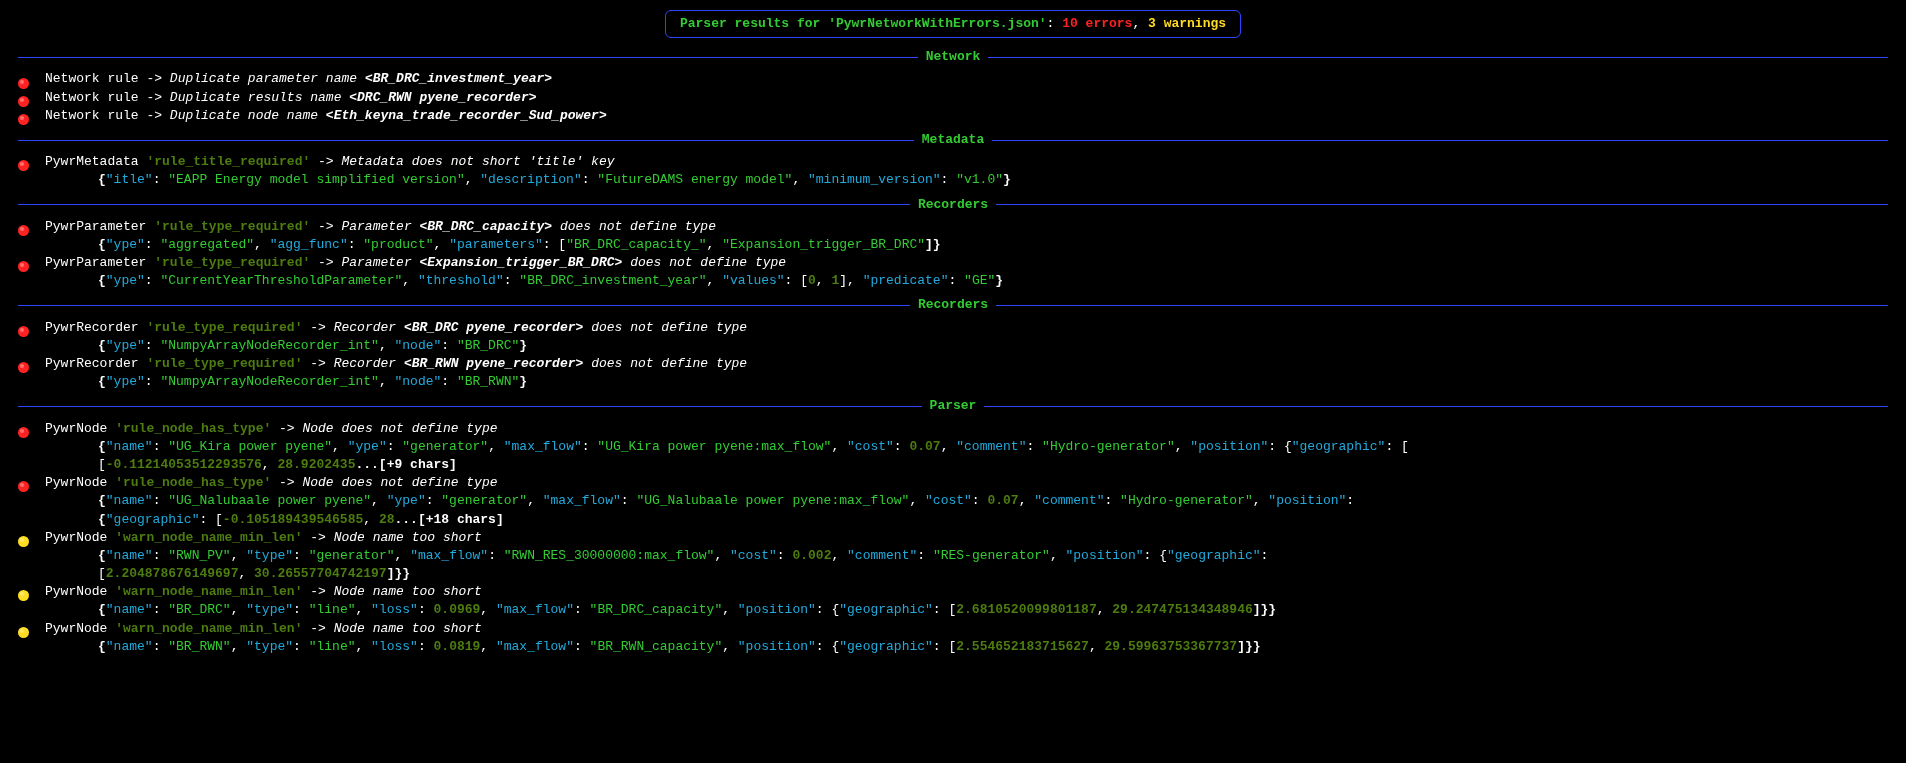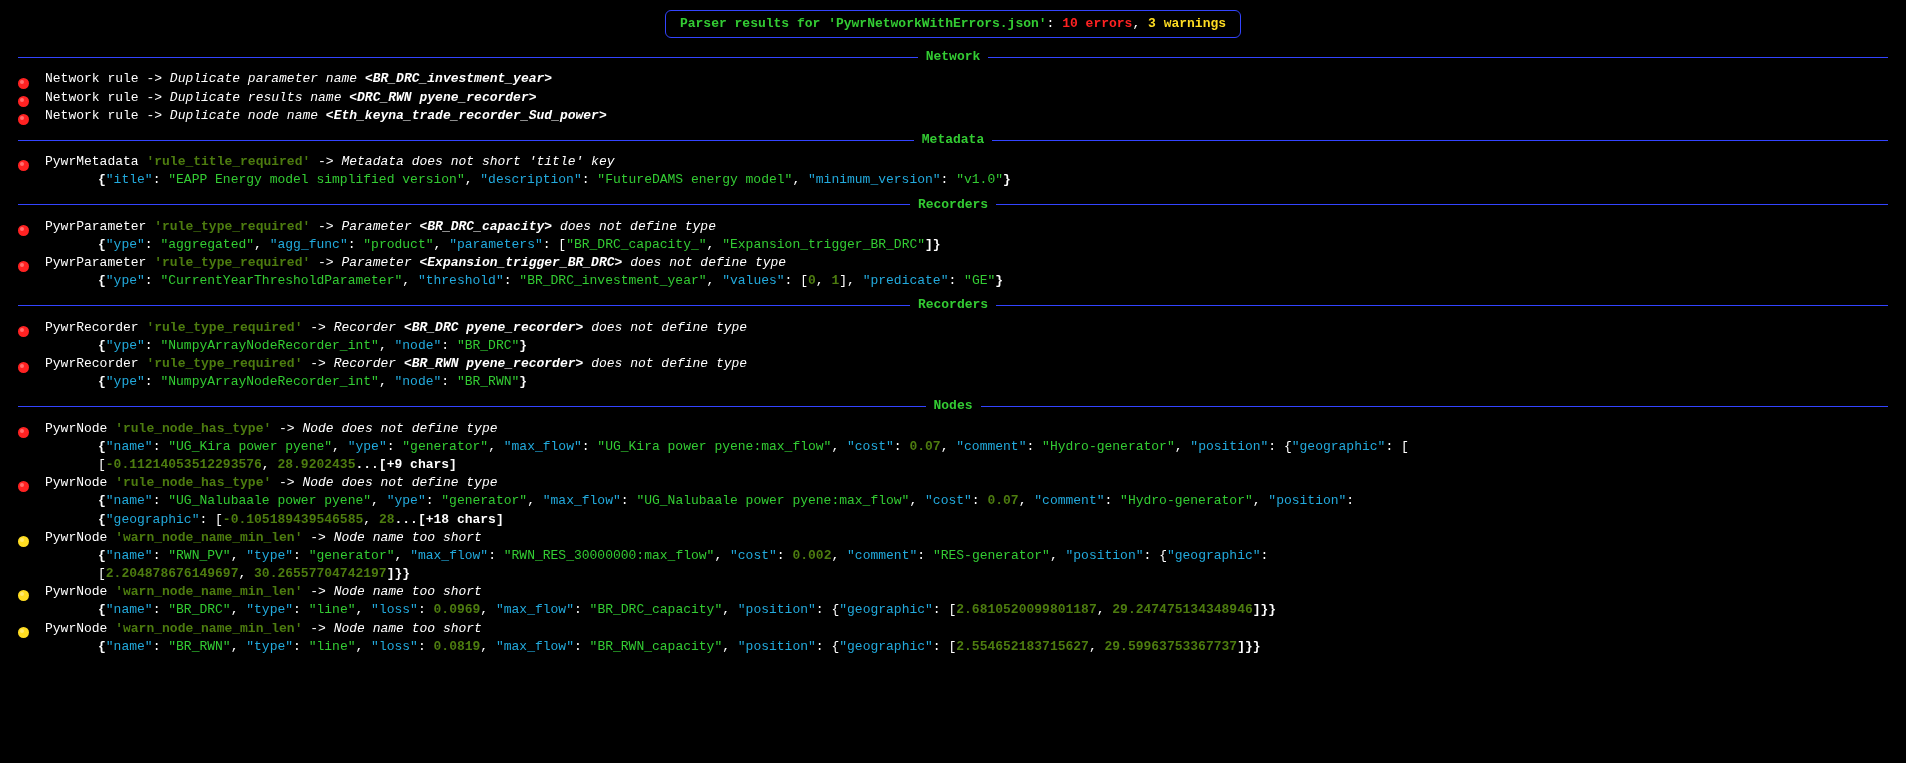--- a/index.html
+++ b/index.html
@@ -168,21 +168,21 @@
   <div class="msg">
     <span class="c-white">PywrRecorder </span><span class="c-blueb">'rule_type_required'</span><span class="c-white"> -&gt; </span><span class="c-white ital">Recorder </span><span class="c-whiteb ital">&lt;BR_RWN pyene_recorder&gt;</span><span class="c-white ital"> does not define type</span>
   </div>
 </div>
 <div class="indent">
   <span class="c-whiteb">{</span><span class="c-cyan">"ype"</span><span class="c-white">: </span><span class="c-green">"NumpyArrayNodeRecorder_int"</span><span class="c-white">, </span><span class="c-cyan">"node"</span><span class="c-white">: </span><span class="c-green">"BR_RWN"</span><span class="c-whiteb">}</span>
 </div>
 
 <div class="section-title-row">
   <div class="section-line"></div>
-  <div class="section-label">Nodes</div>
+  <div class="section-label">Parser</div>
   <div class="section-line"></div>
 </div>
 
 <div class="row">
   <div class="dot dot-red"></div>
   <div class="msg">
     <span class="c-white">PywrNode </span><span class="c-blueb">'rule_node_has_type'</span><span class="c-white"> -&gt; </span><span class="c-white ital">Node does not define type</span>
   </div>
 </div>
 <div class="indent">

